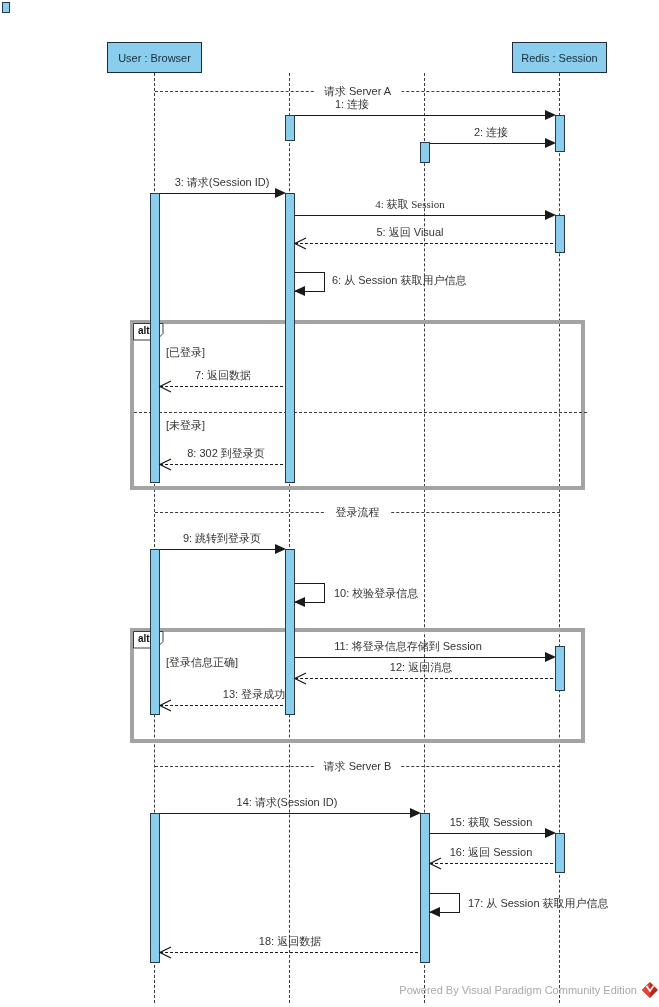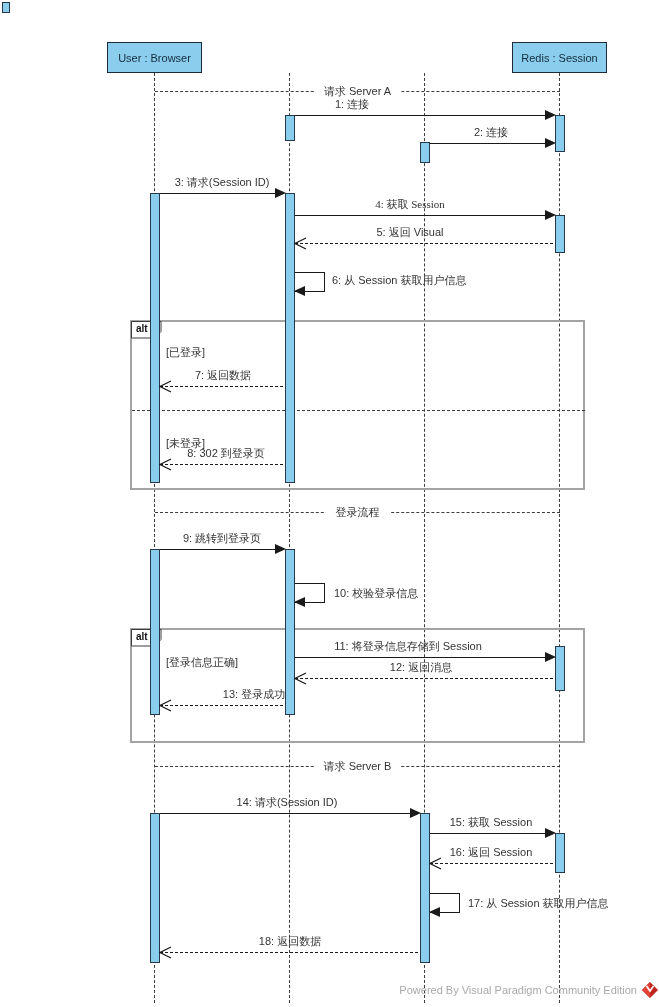--- a/index.html
+++ b/index.html
@@ -25,21 +25,21 @@
   .head-right{position:absolute;right:-1px;top:-5px;width:0;height:0;
               border-left:11px solid #1a1a1a;border-top:5px solid transparent;border-bottom:5px solid transparent;}
   .head-left-filled{position:absolute;width:0;height:0;
               border-right:11px solid #1a1a1a;border-top:5px solid transparent;border-bottom:5px solid transparent;}
   .openhead{position:absolute;left:-1px;top:-6px;}
   .mlabel{font-size:11px;color:#333;white-space:nowrap;transform:translateX(-50%);line-height:14px;}
   .mlabel.noshift{transform:none;}
   
   .selfmsg{box-sizing:border-box;border:1px solid #1a1a1a;border-left:none;}
   
-  .frame{border:2px solid #a3a3a3;box-sizing:border-box;}
+  .frame{border:4px solid #a3a3a3;box-sizing:border-box;}
   .frame-sep{height:0;border-top:1px dashed #3c3c3c;}
   .frame-op{position:absolute;left:-1px;top:-1px;width:31px;height:18px;}
   .frame-op span{position:absolute;left:5px;top:2px;font-size:10px;font-weight:bold;color:#111;}
   .guard{font-size:11px;color:#333;white-space:nowrap;}
   
   .footer{display:flex;align-items:center;gap:5px;}
   .footer-text{font-size:11px;color:#a9a9a9;white-space:nowrap;}
 </style>
 </head>
 <body>
@@ -81,21 +81,21 @@
   <div class="frame abs" style="left:130px;top:628px;width:455px;height:115px;">
     <div class="frame-op">
       <svg width="31" height="18">
           <path d="M0.5 0.5 H30 V10.5 L23.5 17 H0.5 Z" fill="#ffffff" stroke="#3c3c3c" stroke-width="1"></path>
         </svg>
       <span>alt</span>
     </div>
   </div>
 
   <div class="guard abs" style="left:166px;top:345px;">[已登录]</div>
-  <div class="guard abs" style="left:166px;top:436px;">[未登录]</div>
+  <div class="guard abs" style="left:166px;top:418px;">[未登录]</div>
   <div class="guard abs" style="left:166px;top:655px;">[登录信息正确]</div>
 
   <div class="bar abs" style="left:150px;top:193px;height:290px;"></div>
   <div class="bar abs" style="left:150px;top:549px;height:166px;"></div>
   <div class="bar abs" style="left:150px;top:813px;height:150px;"></div>
   <div class="bar abs" style="left:285px;top:115px;height:26px;"></div>
   <div class="bar abs" style="left:285px;top:193px;height:290px;"></div>
   <div class="bar abs" style="left:285px;top:549px;height:166px;"></div>
   <div class="bar abs" style="left:420px;top:142px;height:21px;"></div>
   <div class="bar abs" style="left:420px;top:813px;height:150px;"></div>

